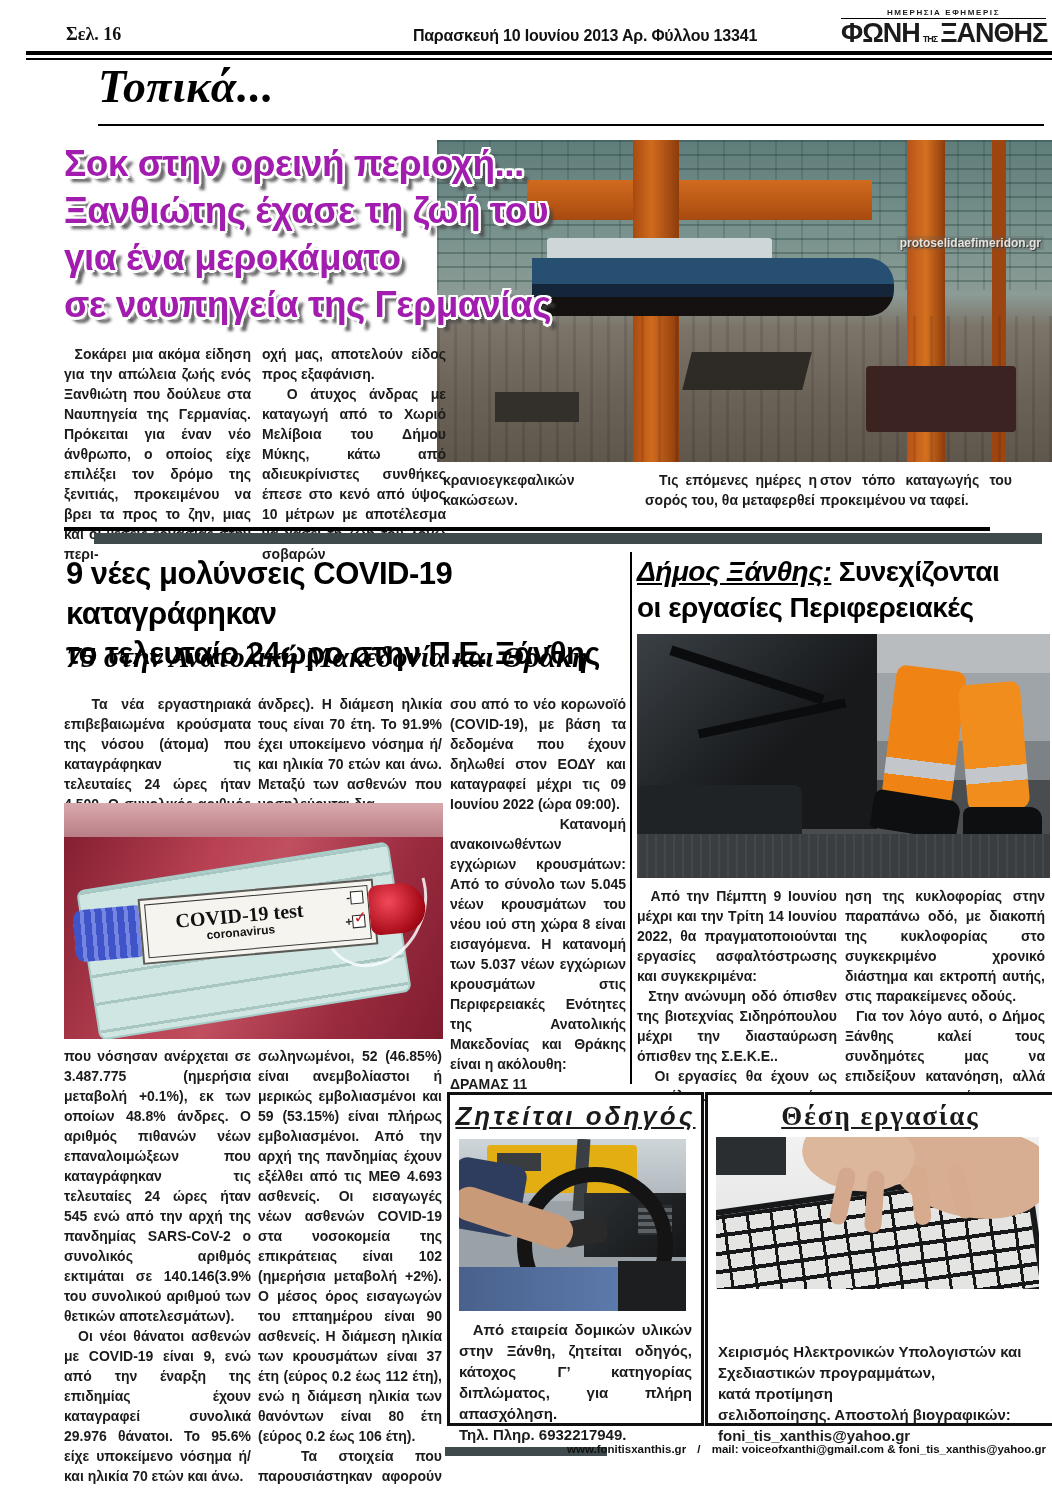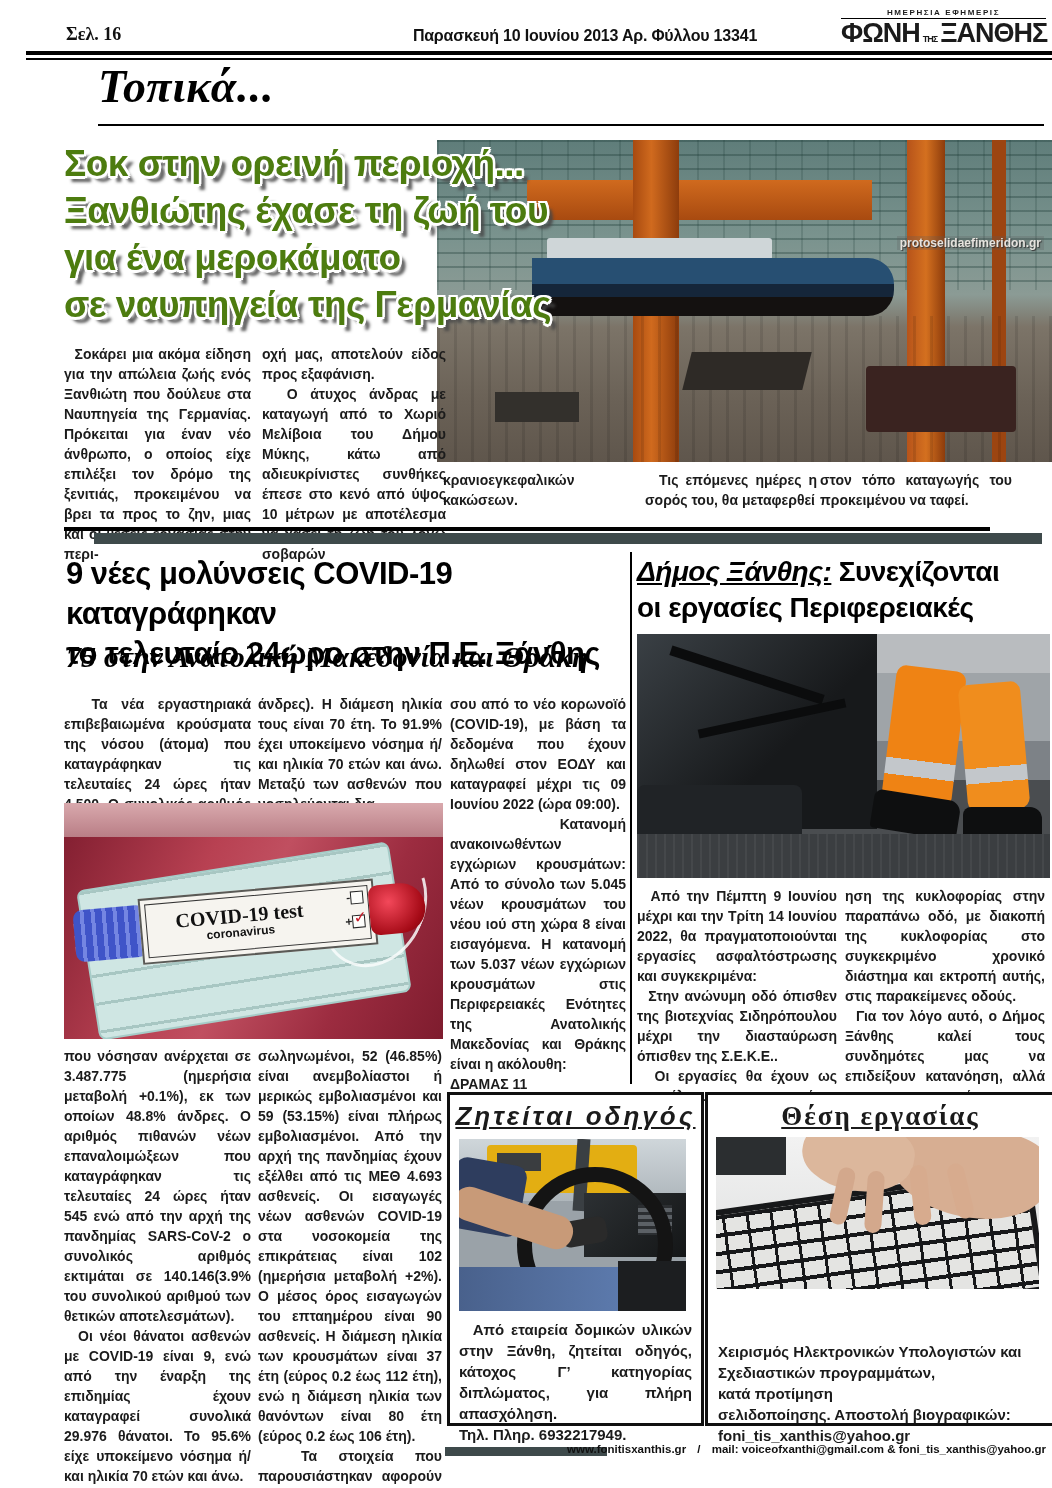--- a/index.html
+++ b/index.html
@@ -11,21 +11,21 @@
   .graybar{background:#3e4a4b;}
   
   .pagenum{font:700 18px "Liberation Serif",serif;color:#111;}
   .issueline{font:700 16px "Liberation Sans",sans-serif;color:#111;text-align:center;letter-spacing:-0.2px;}
   .logo{width:205px;text-align:center;}
   .logo-top{font:700 8px "Liberation Sans",sans-serif;letter-spacing:1.6px;border-bottom:1.5px solid #000;padding-bottom:1px;}
   .logo-main{display:flex;justify-content:flex-start;align-items:baseline;font:900 27px/28px "Liberation Sans",sans-serif;letter-spacing:-1px;}
   .logo-mid{font:700 9px "Liberation Sans",sans-serif;margin:0 3px;}
   .section-title{font:italic 700 46px "Liberation Serif",serif;color:#000;letter-spacing:1px;}
   
-  .outhead{font:800 37px/47px "Liberation Sans",sans-serif;letter-spacing:-0.5px;color:#4d7c0f;white-space:pre-line;
+  .outhead{font:800 37px/47px "Liberation Sans",sans-serif;letter-spacing:-0.5px;color:#a21caf;white-space:pre-line;
     text-shadow:-2px -2px 0 #fff,2px -2px 0 #fff,-2px 2px 0 #fff,2px 2px 0 #fff,-2.5px 0 0 #fff,2.5px 0 0 #fff,0 -2.5px 0 #fff,0 2.5px 0 #fff,6px 6px 3px rgba(70,70,70,.85);
     z-index:6;}
   .hl2{font:800 31px/40px "Liberation Sans",sans-serif;letter-spacing:-0.5px;color:#000000;white-space:pre-line;}
   .hl3{font:800 28px/36px "Liberation Sans",sans-serif;letter-spacing:-0.5px;color:#000;}
   .subtitle{font:italic 700 30px "Liberation Serif",serif;color:#000;}
   .underl{text-decoration:underline;font-style:italic;}
   .photo{overflow:hidden;position:absolute;}
   .watermark{position:absolute;font:700 12px "Liberation Sans",sans-serif;color:#e6e3de;
     background:rgba(90,90,90,.25);padding:0 3px;text-shadow:1px 1px 1px #333;z-index:5;}
   

